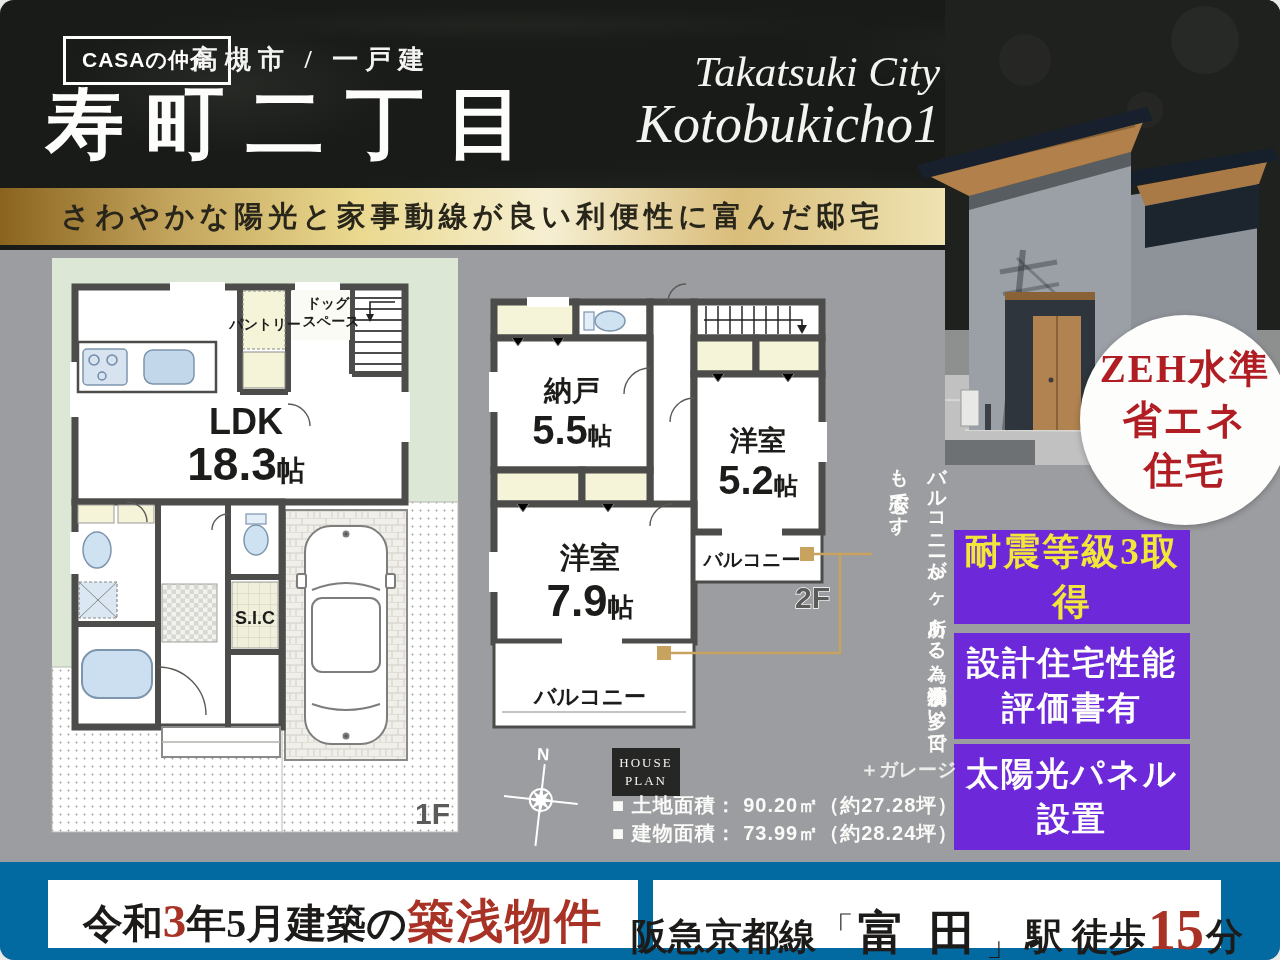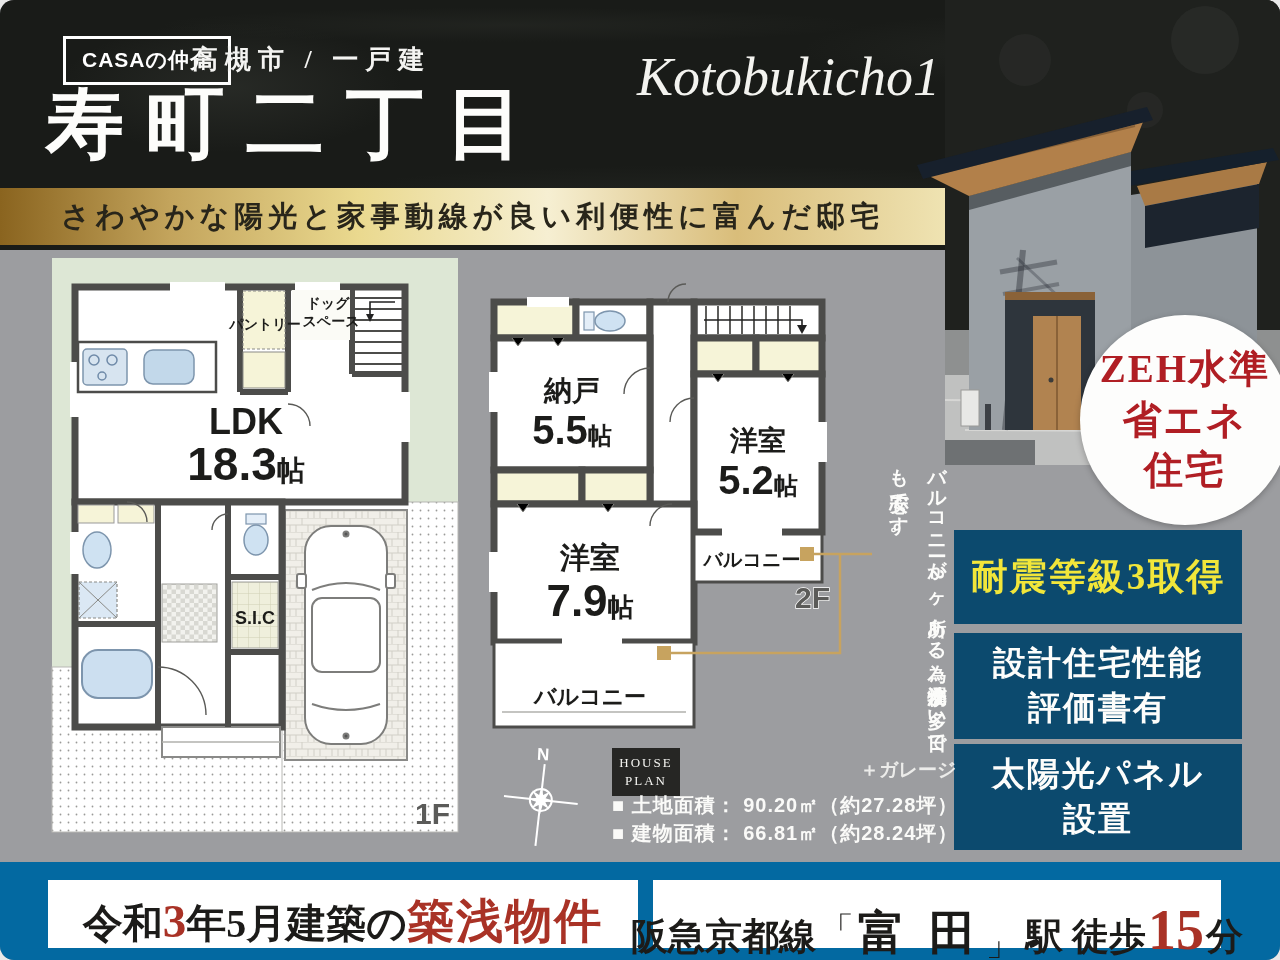--- a/index.html
+++ b/index.html
@@ -31,21 +31,21 @@
     display:flex;align-items:center;justify-content:center;
     color:#28251a;font-size:29px;font-weight:bold;letter-spacing:5px;white-space:nowrap;}
   
   #photo{position:absolute;left:905px;top:0;}
   
   #zeh{position:absolute;left:1080px;top:315px;width:210px;height:210px;border-radius:50%;
     background:#fdfdfc;box-shadow:0 2px 6px rgba(0,0,0,.25);
     display:flex;flex-direction:column;align-items:center;justify-content:center;
     color:#b01e24;font-size:39px;font-weight:bold;letter-spacing:2px;line-height:1.3;text-align:center;}
   
-  .badge-box{position:absolute;left:954px;width:288px;background:#0c4a6e;color:#fdfdfb;
+  .badge-box{position:absolute;left:954px;width:236px;background:#6d28d9;color:#fdfdfb;
     display:flex;flex-direction:column;align-items:center;justify-content:center;
     font-weight:bold;text-align:center;}
   #badge1{top:530px;height:94px;font-size:37px;letter-spacing:2px;color:#f2e63a;}
   #badge2{top:633px;height:106px;font-size:33px;line-height:1.35;letter-spacing:2px;}
   #badge3{top:744px;height:106px;font-size:33px;line-height:1.35;letter-spacing:2px;}
   
   #annotation{position:absolute;left:864px;top:455px;height:300px;width:92px;
     writing-mode:vertical-rl;color:#fcfcfa;font-size:19px;line-height:2.0;letter-spacing:1px;font-weight:bold;}
   
   #hp-tag{position:absolute;left:612px;top:748px;width:68px;height:48px;background:#262624;
@@ -79,20 +79,21 @@
 </head>
 <body>
 
 <div id="flyer">
 
   <div id="header">
     <div class="logo-box sans">CASAの仲介</div>
     <div class="area-line serif">高槻市 / 一戸建</div>
     <div class="main-title serif">寿町二丁目</div>
     <div class="script-block serif">
+      <div class="s1">Takatsuki City</div>
       <div class="s2">Kotobukicho1</div>
     </div>
   </div>
 
   <svg id="photo" width="375" height="465" viewBox="0 0 375 465">
     <rect x="40" y="0" width="335" height="465" fill="#1f211e"></rect>
     <circle cx="120" cy="60" r="26" fill="rgba(255,255,255,0.03)"></circle>
     <circle cx="300" cy="40" r="34" fill="rgba(255,255,255,0.04)"></circle>
     <circle cx="240" cy="110" r="18" fill="rgba(255,255,255,0.03)"></circle>
 
@@ -369,21 +370,21 @@
     <div>太陽光パネル</div>
     <div>設置</div>
   </div>
 
   <div id="hp-tag" class="serif">
     <div>HOUSE</div>
     <div>PLAN</div>
   </div>
   <div id="hp-suffix">＋ガレージ</div>
   <div id="hp-land">■ 土地面積： 90.20㎡（約27.28坪）</div>
-  <div id="hp-building">■ 建物面積： 66.81㎡（約28.24坪）</div>
+  <div id="hp-building">■ 建物面積： 73.99㎡（約28.24坪）</div>
 
   <div id="footer">
     <div id="banner-left" class="banner">
       <span class="seg1">令和</span>
         <span class="seg2 t-red">3</span>
         <span class="seg3">年5月建築の</span>
         <span class="seg4 t-red">築浅物件</span>
     </div>
     <div id="banner-right" class="banner">
       <span class="r1">阪急京都線</span>

